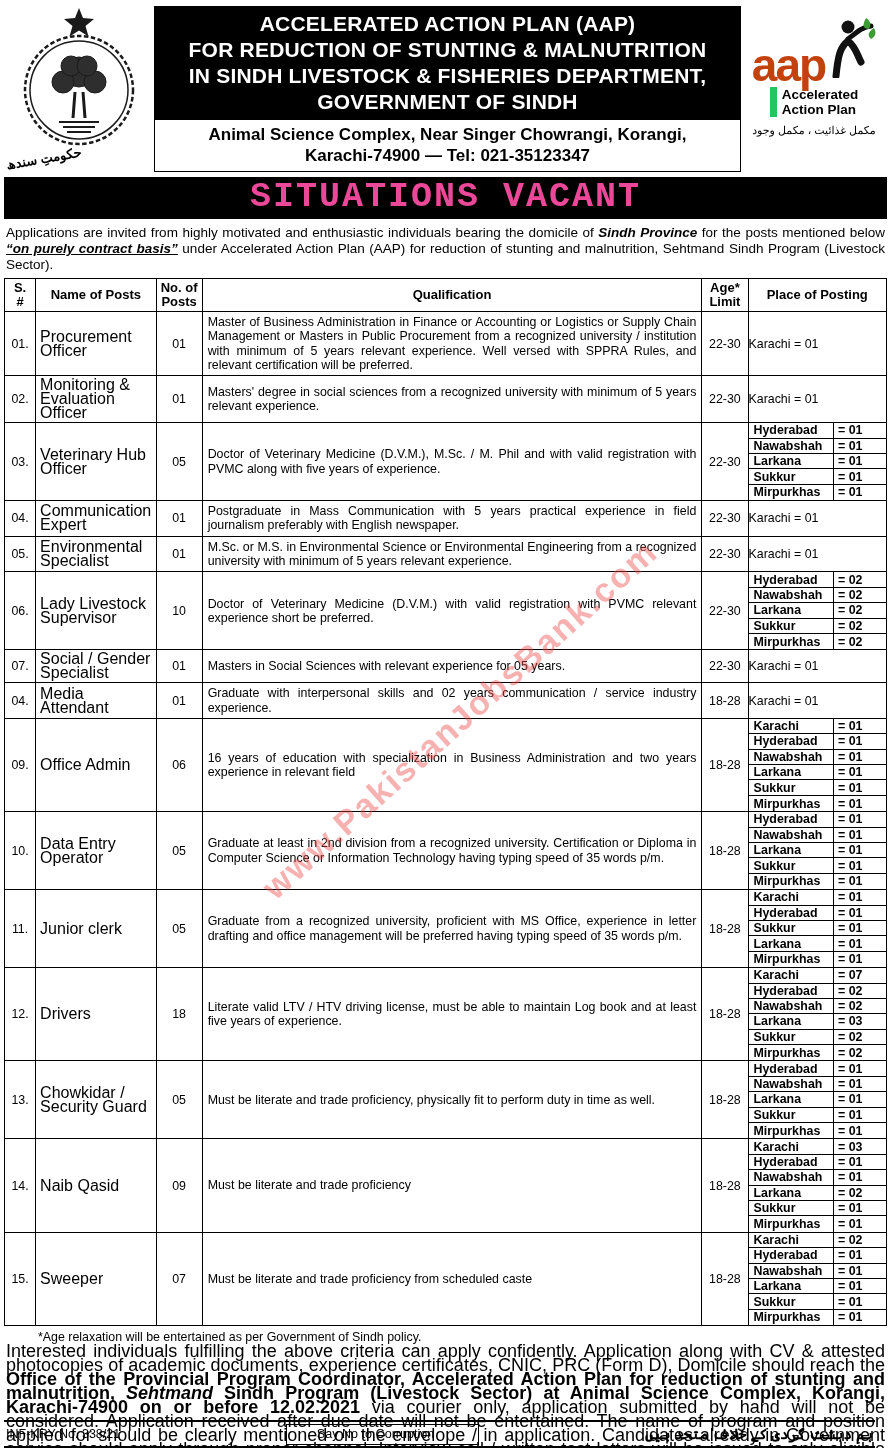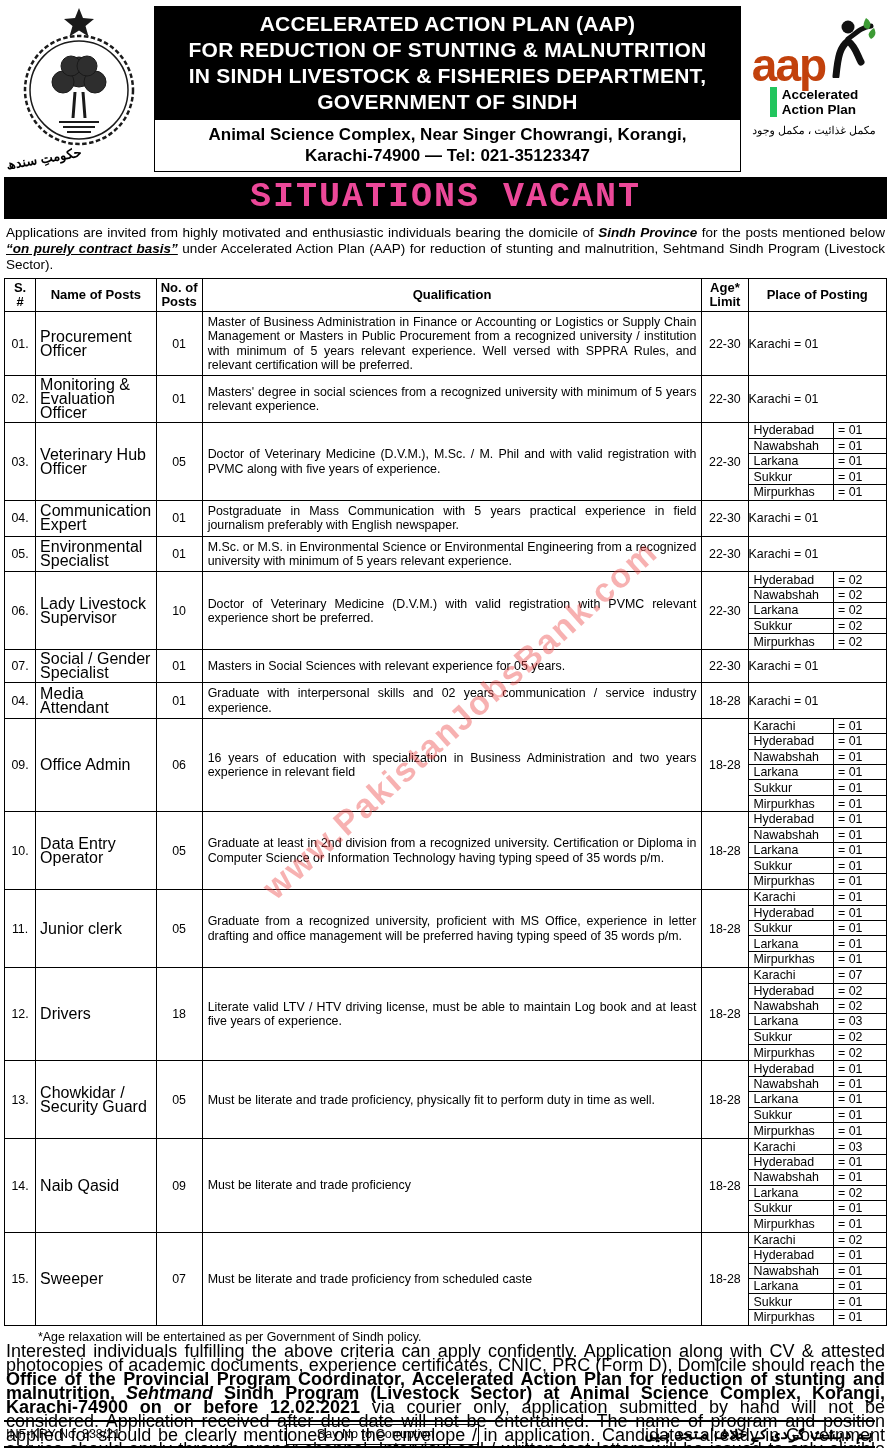--- a/index.html
+++ b/index.html
@@ -30,21 +30,21 @@
   
   table { width:100%; border-collapse:collapse; table-layout:fixed; }
   th, td { border:1px solid #000; vertical-align:middle; }
   th { font-weight:bold; font-size:13px; line-height:14px; white-space:pre-line; height:32px; text-align:center; padding:2px; }
   td { font-size:12.4px; }
   td.c { text-align:center; }
   td.name { padding:2px 4px; line-height:14px; font-size:16px; }
   td.qual { padding:3px 5px; text-align:justify; line-height:14.3px; }
   td.single { text-align:left; }
   td.multi { padding:0; vertical-align:top; }
-  .subs { display:flex; flex-direction:column; height:100%; }
+  .subs { display:flex; flex-direction:column; height:100%;font-weight:bold; }
   .sub { display:flex; flex:1 1 auto; min-height:15.4px; border-bottom:1px solid #000; align-items:stretch; }
   .sub:last-child { border-bottom:none; }
   .sub .city { flex:1; padding-left:5px; border-right:1px solid #000; display:flex; align-items:center; }
   .sub .cnt { width:52px; padding-left:4px; display:flex; align-items:center; }
 
   
   .watermark { position:absolute; left:110px; top:700px; width:700px; text-align:center;
     transform:rotate(-42deg); font-size:34px; font-weight:bold; letter-spacing:2px;
     color:rgba(235,70,70,.42); pointer-events:none; z-index:5; }
 

